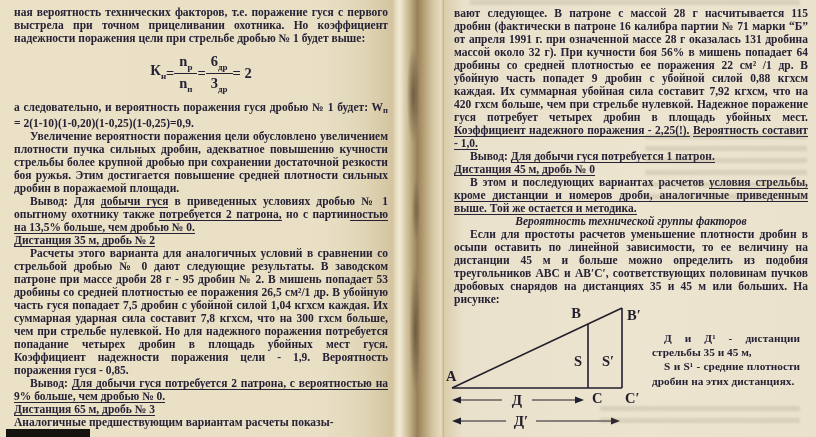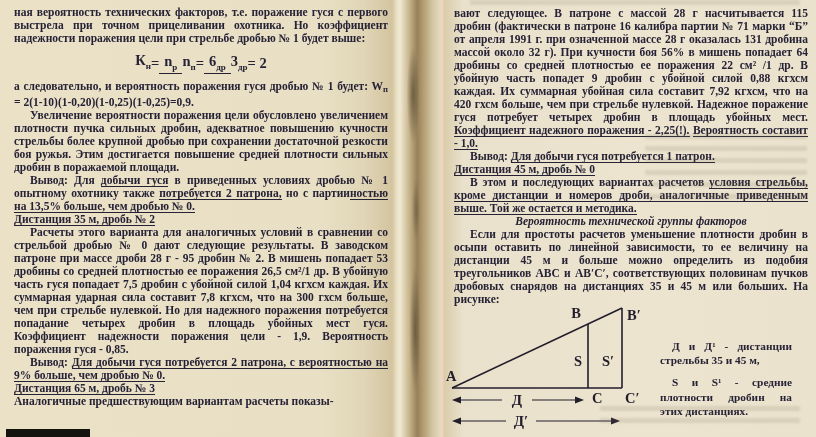--- a/index.html
+++ b/index.html
@@ -1,17 +1,17 @@
 <!DOCTYPE html>
 <html><head>
 <meta charset="utf-8">
 <style>
   html,body{margin:0;padding:0;}
   .stage{position:relative;width:816px;height:437px;overflow:hidden;
-    background:#fca5a5;font-family:"Liberation Serif",serif;color:#262236;}
+    background:#a16207;font-family:"Liberation Serif",serif;color:#262236;}
   .page{position:absolute;top:0;height:437px;box-sizing:border-box;
     font-weight:700;text-align:justify;}
   .page p{margin:0;}
   .page-left{left:0;width:396px;padding:6px 8px 0 14px;
     font-size:11.5px;line-height:13.0px;
     background:linear-gradient(90deg,#eae1c7 0%,#e8dfc4 82%,#e0d5b6 92%,#d2c29d 100%);}
   .page-right{left:444px;width:372px;padding:7px 8px 0 10px;
     font-size:11.5px;line-height:13.0px;
     background:linear-gradient(90deg,#d9cca9 0%,#e9e1cb 5%,#ece4cf 55%,#eae2cc 100%);}
   .gutter{position:absolute;left:392px;top:0;width:56px;height:437px;
@@ -20,29 +20,29 @@
       radial-gradient(ellipse 8px 90px at 23px 330px, rgba(58,44,24,.5), rgba(0,0,0,0) 70%),
       radial-gradient(ellipse 6px 45px at 24px 210px, rgba(70,55,30,.4), rgba(0,0,0,0) 70%),
       linear-gradient(90deg, rgba(205,190,150,0) 0%, #e8dfc2 8%, #f0e9d4 14%, #c9b88f 30%, #97805a 45%, #b19a6f 55%, #d2c5a2 72%, #e6dcc2 88%, rgba(236,228,207,0) 100%);}
   .ind{text-indent:16px;}
   .u{border-bottom:1.3px solid currentColor;margin-top:26px;}
   .sb{font-size:8.5px;vertical-align:-2px;}
   .hd{margin:6px 0 1px 18px;text-align:left;}
   .formula{display:flex;justify-content:center;align-items:center;
     margin:7px 0 6px;font-size:14.5px;}
   .formula sub{font-size:9px;}
-  .frac{display:inline-flex;flex-direction:row;text-align:center;line-height:1.25;}
+  .frac{display:inline-flex;flex-direction:column;text-align:center;line-height:1.25;}
   .frac .num{border-bottom:1.4px solid currentColor;padding:0 5px 0;}
   .frac .den{padding-top:0;}
   .it-head{text-align:center;font-style:italic;margin:5px 0 2px;font-family:Liberation Serif, serif;}
   .mtop{margin-top:4px;}
   .diagram-svg{position:absolute;left:444px;top:300px;}
   .side-note{position:absolute;left:652px;top:331px;width:148px;
     font-size:11.3px;line-height:14.2px;font-weight:700;text-align:justify;}
-  .side-note p{margin:8px;text-indent:12px;}
+  .side-note p{margin:0;text-indent:12px;}
   .ghost{position:absolute;opacity:.55;filter:blur(1.3px);
     background:repeating-linear-gradient(180deg, rgba(128,117,92,.30) 0 5px, rgba(0,0,0,0) 5px 12px);}
   .black-bar{position:absolute;left:6px;top:429px;width:84px;height:8px;background:#151310;}
 </style>
 </head>
 <body>
 
 <div class="stage">
 
   <div class="page page-left">

